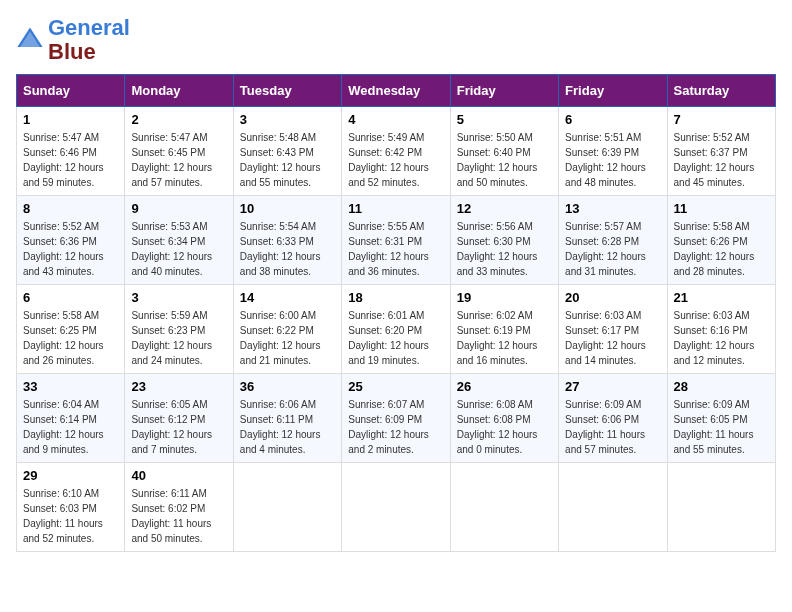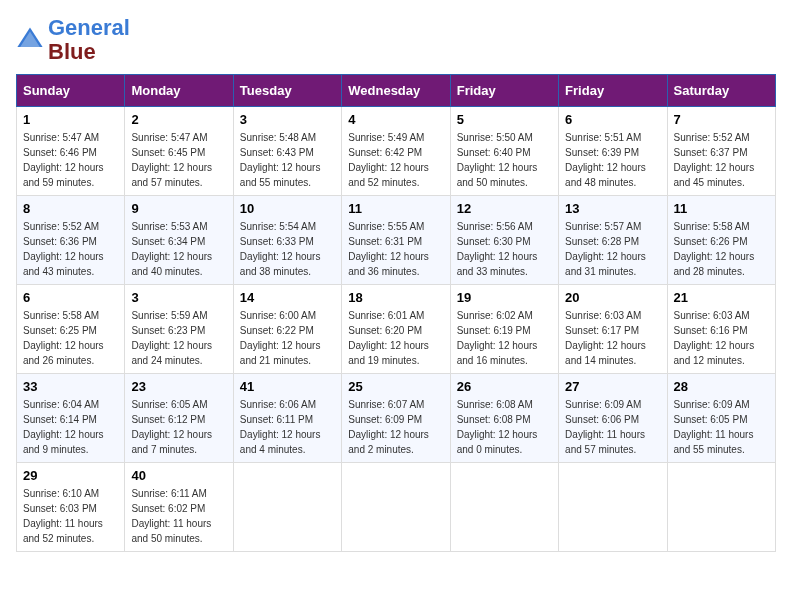--- a/index.html
+++ b/index.html
@@ -299,21 +299,21 @@
       </td>
         <td>
         <span class="day-num">23</span>
         <div class="day-info">
           Sunrise: 6:05 AM<br>
           Sunset: 6:12 PM<br>
           Daylight: 12 hours and 7 minutes.
         </div>
       </td>
         <td>
-        <span class="day-num">41</span>
+        <span class="day-num">36</span>
         <div class="day-info">
           Sunrise: 6:06 AM<br>
           Sunset: 6:11 PM<br>
           Daylight: 12 hours and 4 minutes.
         </div>
       </td>
         <td>
         <span class="day-num">25</span>
         <div class="day-info">
           Sunrise: 6:07 AM<br>

